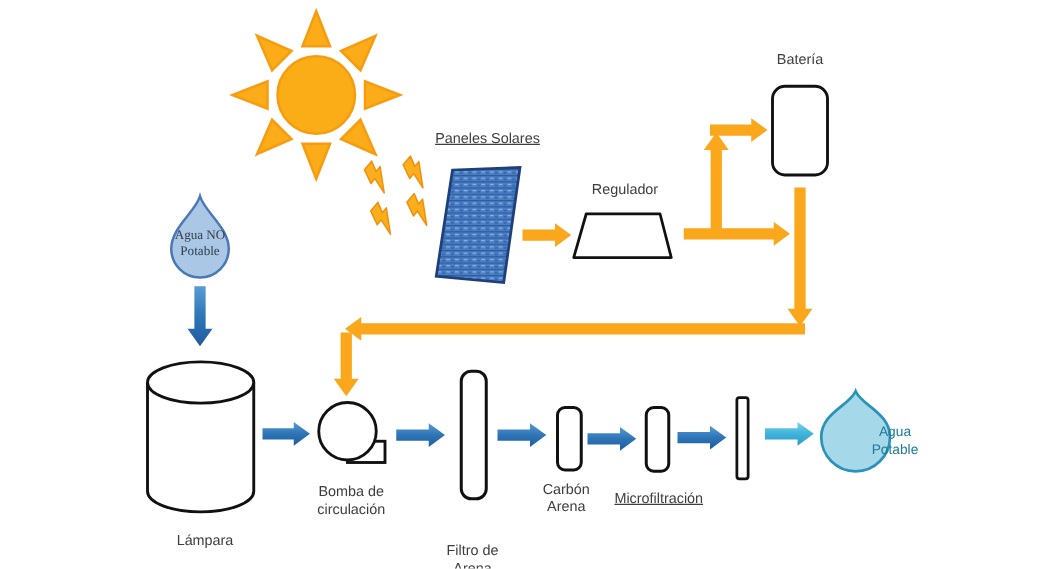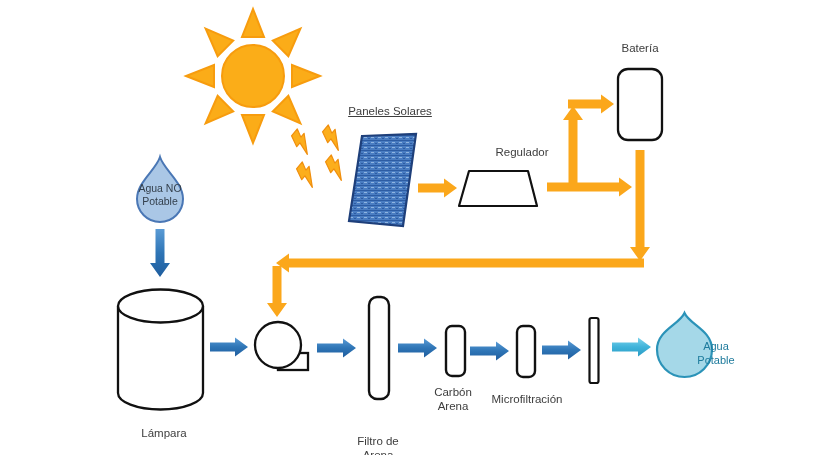--- a/index.html
+++ b/index.html
@@ -127,49 +127,53 @@
 
     <g transform="translate(684.5,349.5)">
       <path d="M0,-36.5 C5,-25 27.5,-19 27.5,0 A27.5,27.5 0 1 1 -27.5,0 C-27.5,-19 -5,-25 0,-36.5 Z" fill="#a5d8e8" stroke="#2b93b8" stroke-width="2.2"></path>
     </g>
   </svg>
 
   <div class="lbl" style="left:390px;top:104px;text-decoration:underline;">
     <span>Paneles Solares</span>
   </div>
 
-  <div class="lbl" style="left:522px;top:145px;">
+  <div class="lbl" style="left:500px;top:145px;">
     <span>Regulador</span>
   </div>
 
   <div class="lbl" style="left:640px;top:41px;">
     <span>Batería</span>
   </div>
 
-  <div class="lbl drop-lbl-raw" style="left:160px;top:182px;">
+  <div class="lbl drop-lbl-raw" style="left:160px;top:182px;font-family:Liberation Serif, serif;">
     <span>Agua NO</span>
     <span>Potable</span>
   </div>
 
   <div class="lbl" style="left:164px;top:426px;">
     <span>Lámpara</span>
   </div>
 
+  <div class="lbl" style="left:281px;top:387px;">
+    <span>Bomba de</span>
+    <span>circulación</span>
+  </div>
 
   <div class="lbl" style="left:378px;top:434px;">
     <span>Filtro de</span>
     <span>Arena</span>
   </div>
 
   <div class="lbl" style="left:453px;top:385px;">
     <span>Carbón</span>
     <span>Arena</span>
   </div>
 
-  <div class="lbl" style="left:527px;top:392px;">
+  <div class="lbl" style="left:527px;top:392px;text-decoration:underline;">
     <span>Microfiltración</span>
   </div>
 
 
   <div class="lbl drop-lbl-clean" style="left:716px;top:339px;">
     <span>Agua</span>
     <span>Potable</span>
   </div>
 
 </div>

